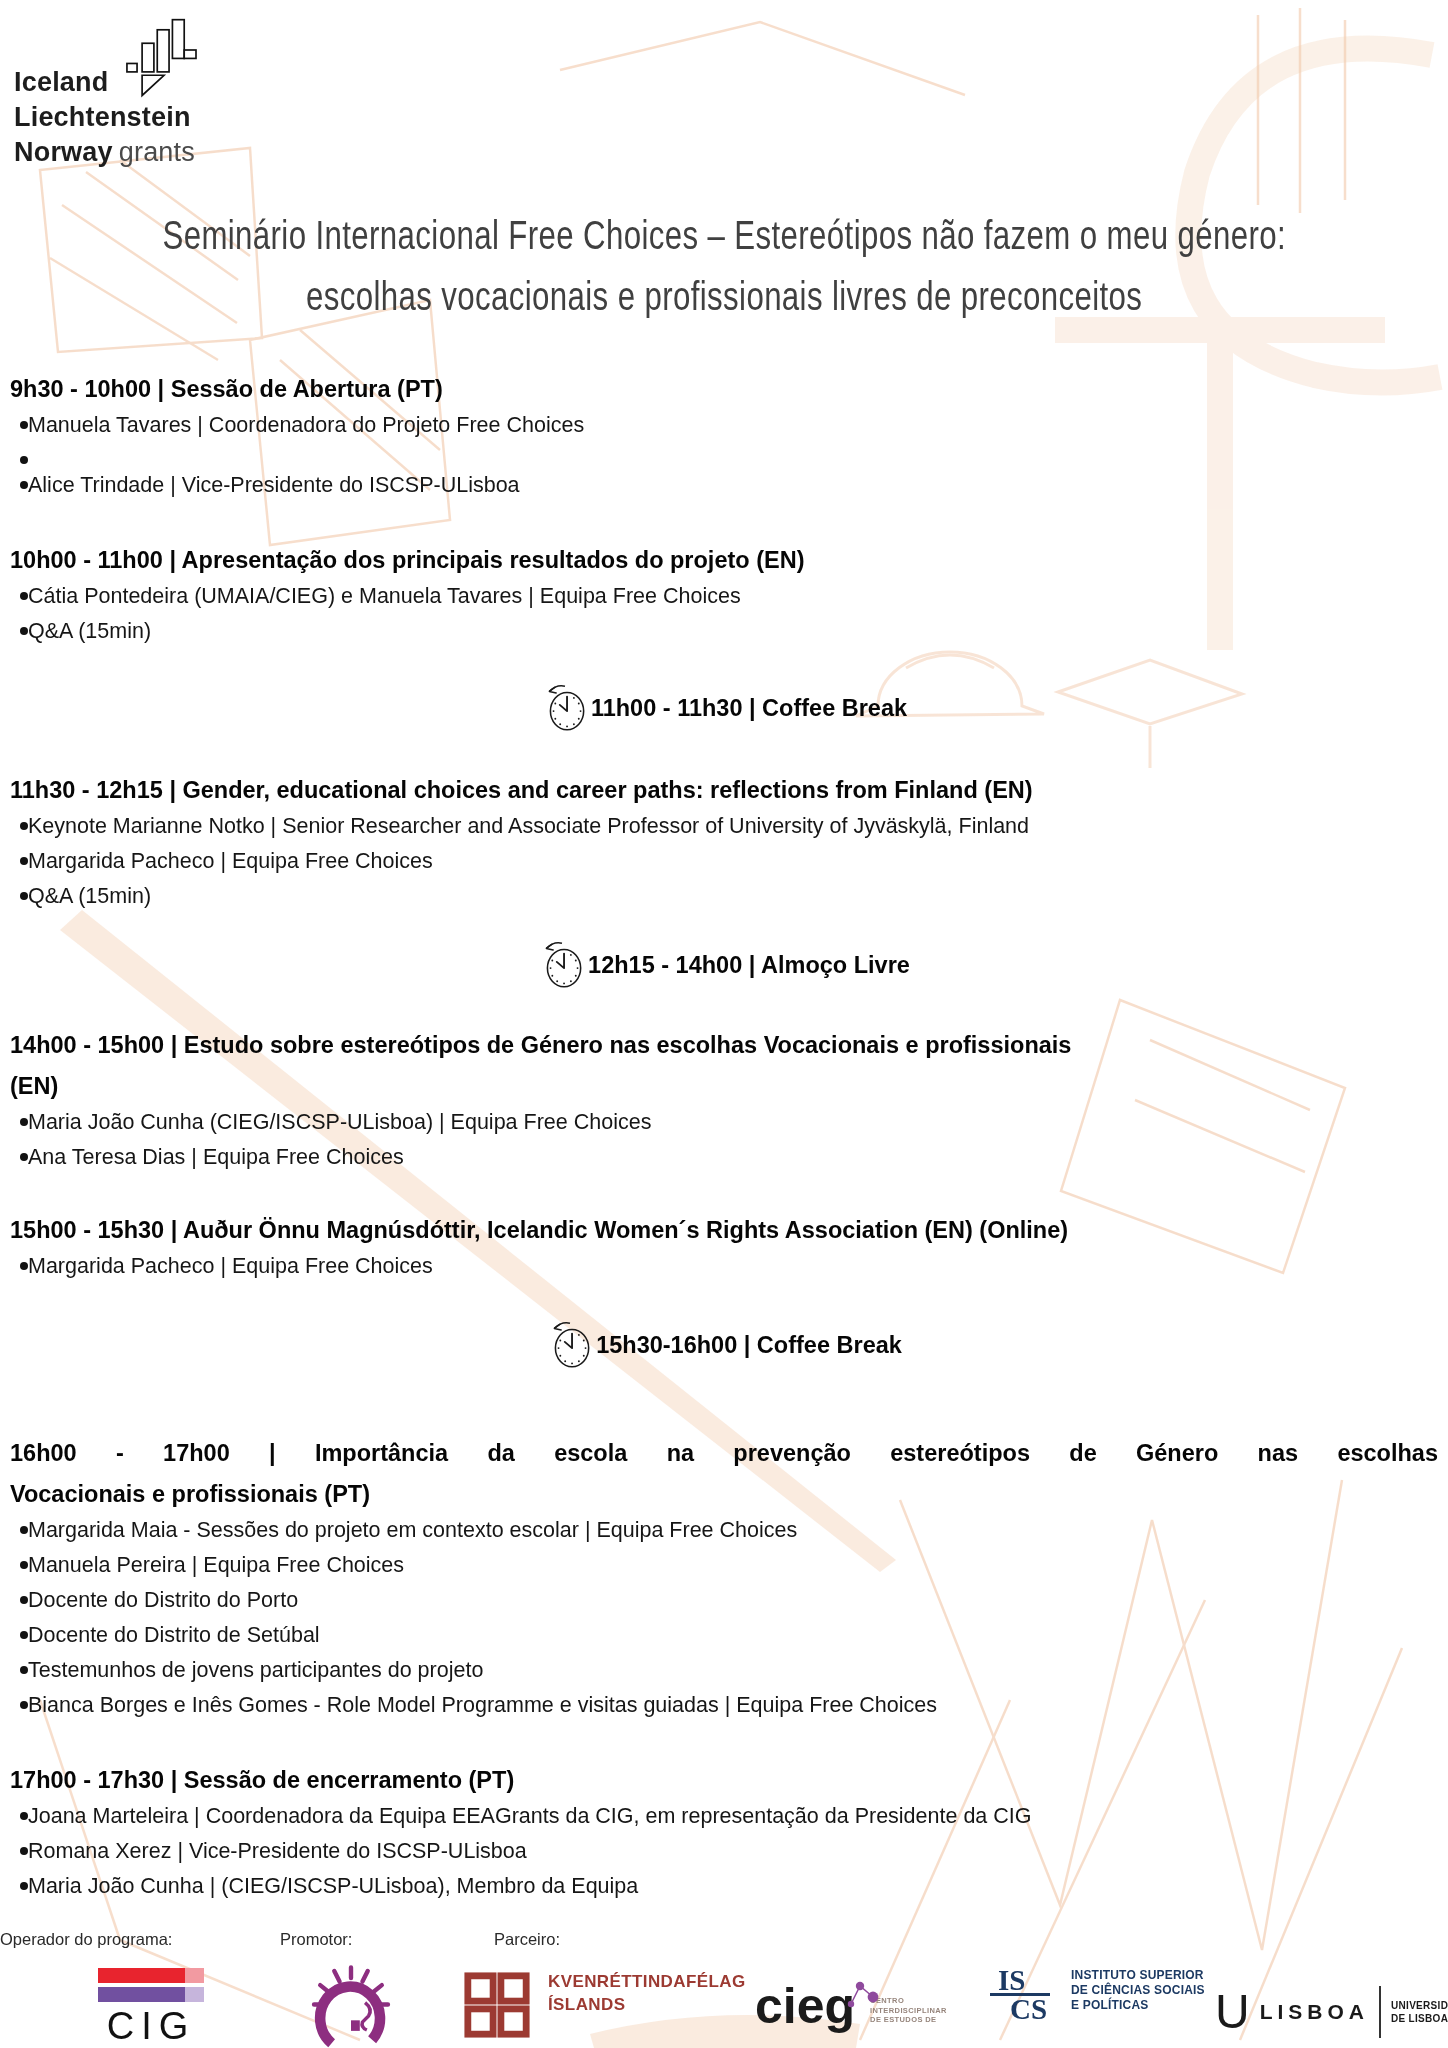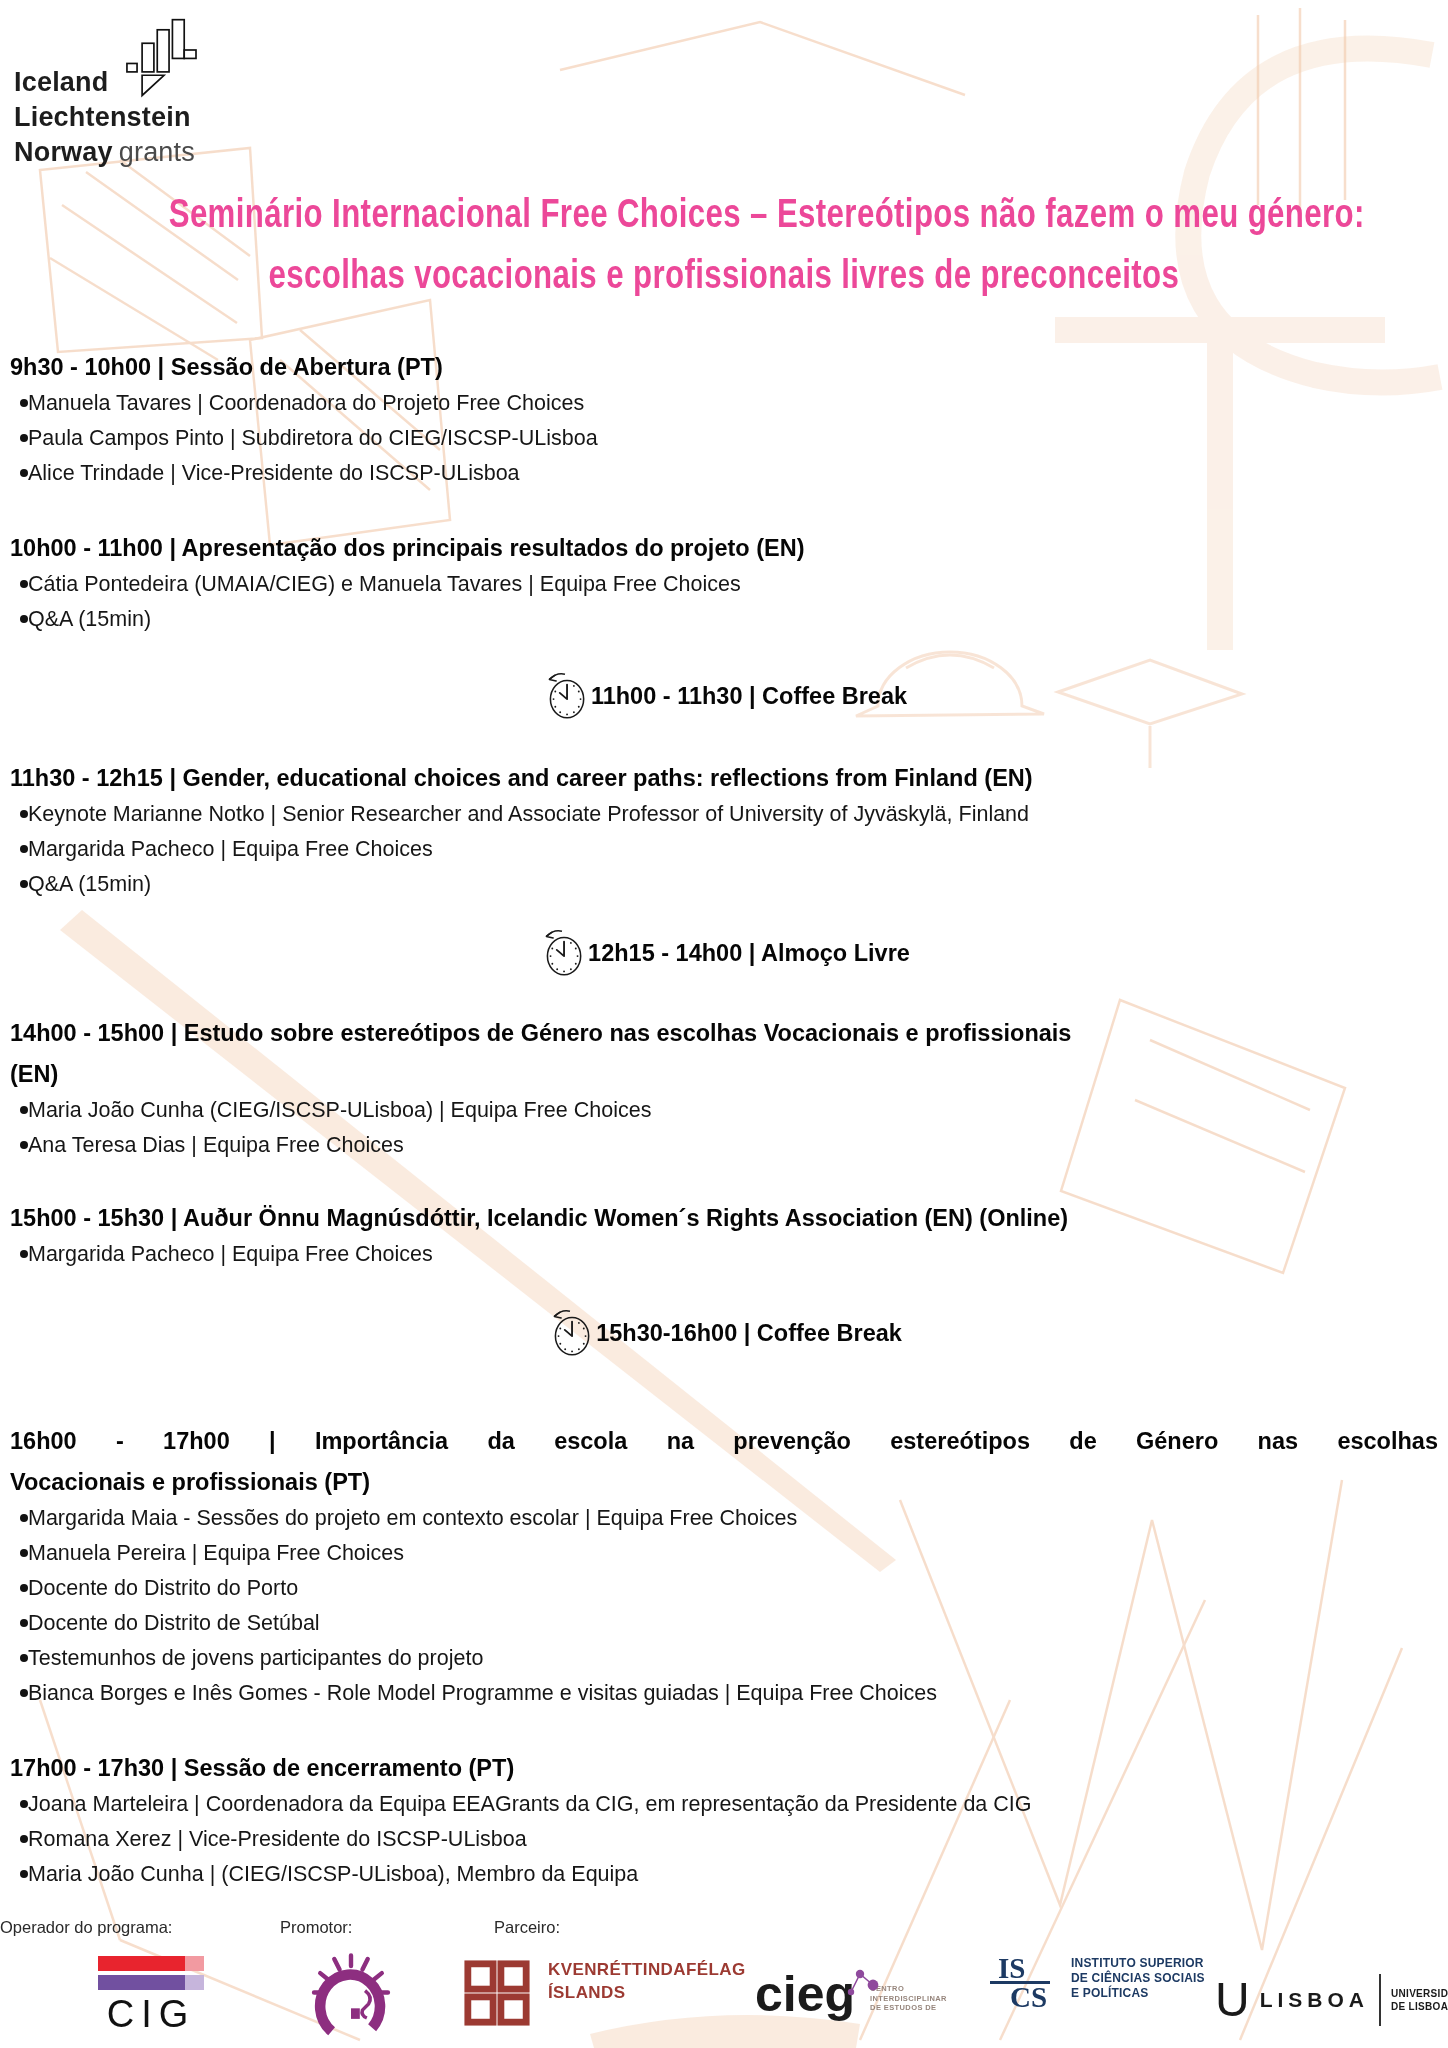--- a/index.html
+++ b/index.html
@@ -10,21 +10,21 @@
   .content{padding:0 10px;}
 
   
   .financed{padding:12px 0 0 14px;font-size:17px;font-weight:700;color:#111;}
   .grants{padding:18px 0 0 14px;font-size:27px;line-height:35px;font-weight:700;color:#1d1d1d;letter-spacing:.2px;}
   .grants .row1{display:flex;align-items:flex-end;gap:10px;}
   .grants .suffix{font-weight:300;color:#4a4a4a;margin-left:6px;}
   .flag-icon{margin-bottom:2px;}
 
   
-  .title{margin:14px 0 0 0;text-align:center;color:#ec4899;font-weight:700;}
+  .title{margin:36px 0 0 0;text-align:center;color:#404040;font-weight:400;}
   .tline{display:block;line-height:58px;}
   .cond{display:inline-block;transform:scaleX(.78);transform-origin:50% 50%;
         font-size:40px;letter-spacing:.5px;white-space:nowrap;}
 
   
   h2{margin:0;font-size:23.5px;line-height:26px;font-weight:700;color:#060606;}
   .hline{display:block;}
   .hline + .hline{margin-top:15px;}
   .just{text-align:justify;text-align-last:justify;}
   ul{list-style:none;margin:10px 0 0 0;padding:0 0 0 10px;}
@@ -138,21 +138,20 @@
 
     <section class="mt48">
       <h2>9h30 - 10h00 | Sessão de Abertura (PT)</h2>
       <ul>
         <li>
             <span class="dot"></span>
             <span>Manuela Tavares | Coordenadora do Projeto Free Choices</span>
           </li>
         <li>
             <span class="dot"></span>
-            <span>Paula Campos Pinto | Subdiretora do CIEG/ISCSP-ULisboa</span>
           </li>
         <li>
             <span class="dot"></span>
             <span>Alice Trindade | Vice-Presidente do ISCSP-ULisboa</span>
           </li>
       </ul>
     </section>
 
     <section class="mt48">
       <h2>10h00 - 11h00 | Apresentação dos principais resultados do projeto (EN)</h2>

